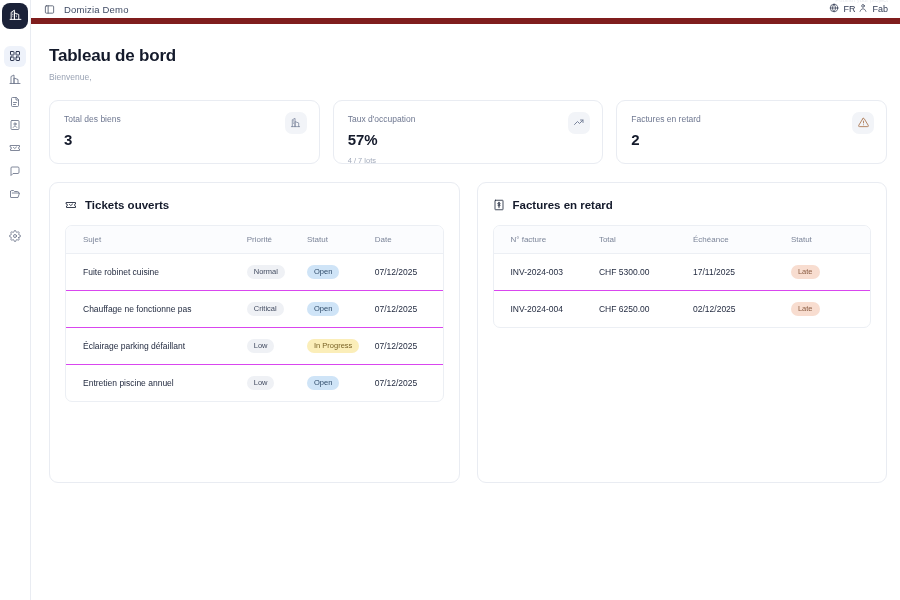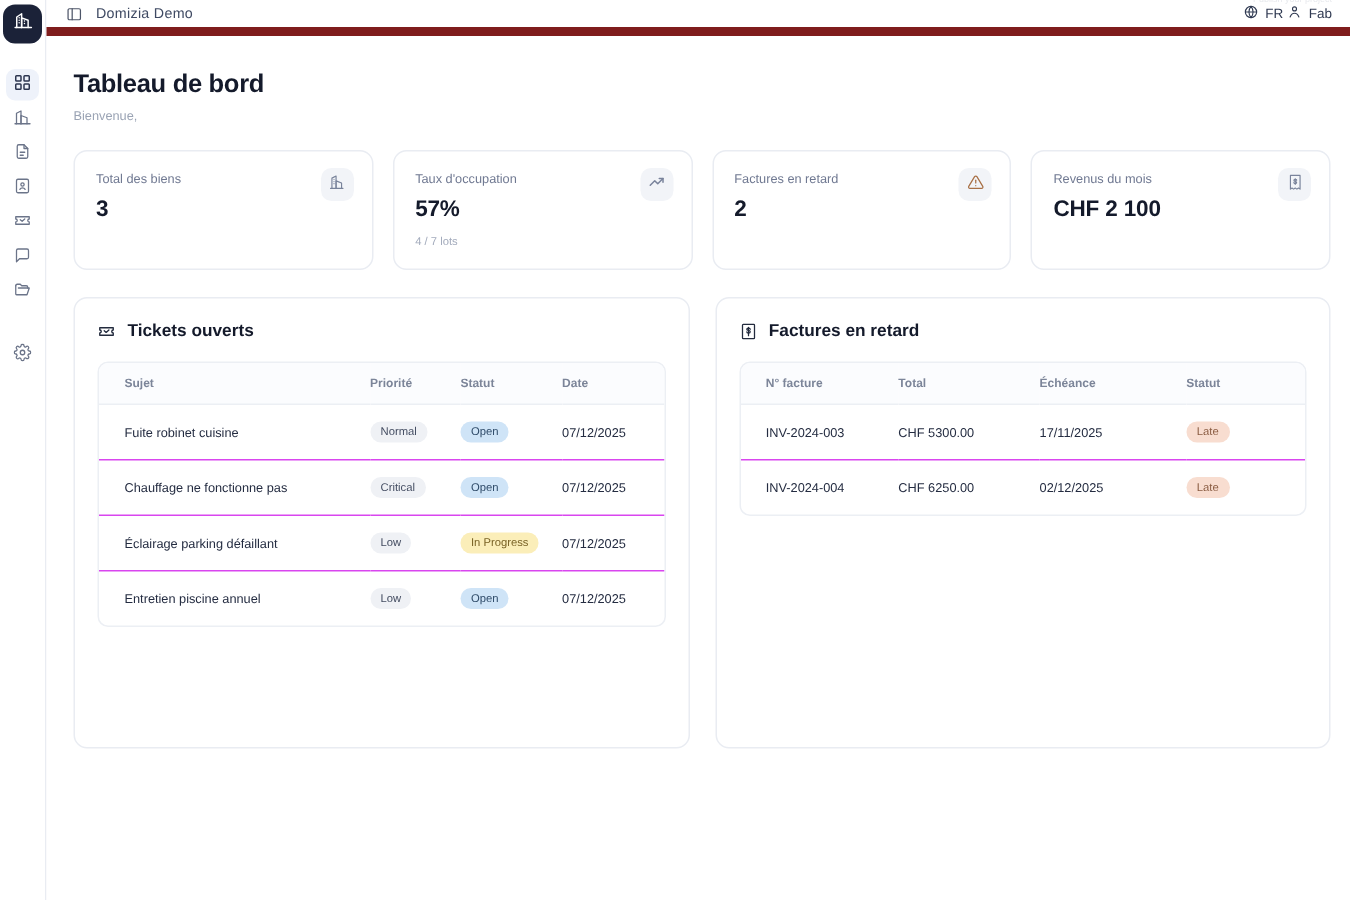--- a/index.html
+++ b/index.html
@@ -63,21 +63,21 @@
   }
 
   
   .page { position: absolute; left: 31px; top: 24px; right: 0; bottom: 0; background: #ffffff; padding: 22px 13px 0 18px; }
   .page-title { font-size: 17px; font-weight: bold; color: #141a2b; letter-spacing: -.2px; }
   .page-sub { font-size: 8.5px; color: #9aa3b4; margin-top: 6px; }
 
   
   .stats { display: flex; gap: 13px; margin-top: 18px; }
   .stat {
-    flex: 1 1 0; height: 80px;
+    flex: 1 1 0; height: 64px;
     border: 1px solid #e9ecf2; border-radius: 9px;
     background: #ffffff; padding: 13px 14px 0 14px;
     position: relative;
   }
   .stat-label { font-size: 8.5px; color: #6f7891; }
   .stat-value { font-size: 15px; font-weight: bold; color: #141a2b; margin-top: 7px; letter-spacing: -.1px; }
   .stat-hint { font-size: 7.5px; color: #a3abbc; margin-top: 8px; }
   .stat-icon {
     position: absolute; right: 12px; top: 11px;
     width: 22px; height: 22px; border-radius: 7px;
@@ -100,21 +100,21 @@
 
   
   .tbl {
     margin-top: 14px;
     width: 100%;
     border: 1px solid #eceff4; border-radius: 7px;
     border-collapse: separate; border-spacing: 0;
     overflow: hidden;
   }
   .tbl th {
-    text-align: left; font-weight: bold;
+    text-align: left; font-weight: normal;
     font-size: 8px; color: #7c8599;
     padding: 9px 0 9px 0;
     background: #fbfcfe;
     border-bottom: 1px solid #eceff4;
   }
   .tbl td {
     font-size: 8.5px; color: #242c41;
     padding: 11px 0;
     border-bottom: 1px solid #d946ef;
     vertical-align: middle;
@@ -308,33 +308,20 @@
           <span>
             <svg width="11" height="11" viewBox="0 0 24 24" fill="none" stroke="currentColor" stroke-width="1.8" stroke-linecap="round" stroke-linejoin="round">
               <path d="M10.3 3.9L1.8 18a2 2 0 0 0 1.7 3h17a2 2 0 0 0 1.7-3L13.7 3.9a2 2 0 0 0-3.4 0z"></path>
               <path d="M12 9v4"></path>
                 <path d="M12 17h0"></path>
             </svg>
           </span>
         </div>
       </div>
 
-      <div class="stat">
-        <div class="stat-label">Revenus du mois</div>
-        <div class="stat-value">CHF 2 100</div>
-        <div class="stat-icon">
-          <span>
-            <svg width="11" height="11" viewBox="0 0 24 24" fill="none" stroke="currentColor" stroke-width="1.7" stroke-linecap="round" stroke-linejoin="round">
-              <path d="M5 2h14v20l-2.3-1.6L14.4 22l-2.4-1.6L9.6 22l-2.3-1.6L5 22z"></path>
-              <path d="M12 7v8"></path>
-                <path d="M14 9.2c0-1-.9-1.6-2-1.6s-2 .6-2 1.5c0 2 4 1.2 4 3.2 0 1-.9 1.6-2 1.6s-2-.6-2-1.6"></path>
-            </svg>
-          </span>
-        </div>
-      </div>
 
     </div>
 
     <div class="panels">
 
       <div class="panel">
         <div class="panel-head">
           <span class="panel-head-icon">
             <svg width="12" height="12" viewBox="0 0 24 24" fill="none" stroke="currentColor" stroke-width="1.8" stroke-linecap="round" stroke-linejoin="round">
               <path d="M3 7h18v3a2 2 0 0 0 0 4v3H3v-3a2 2 0 0 0 0-4z"></path>

